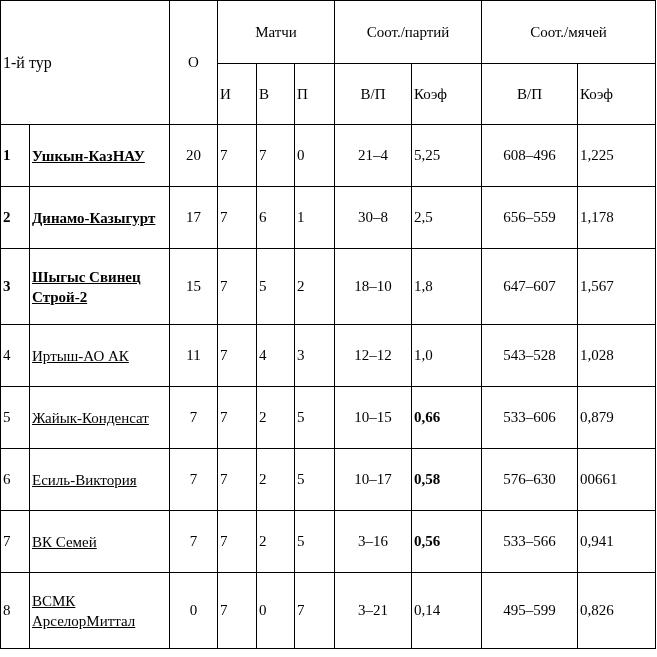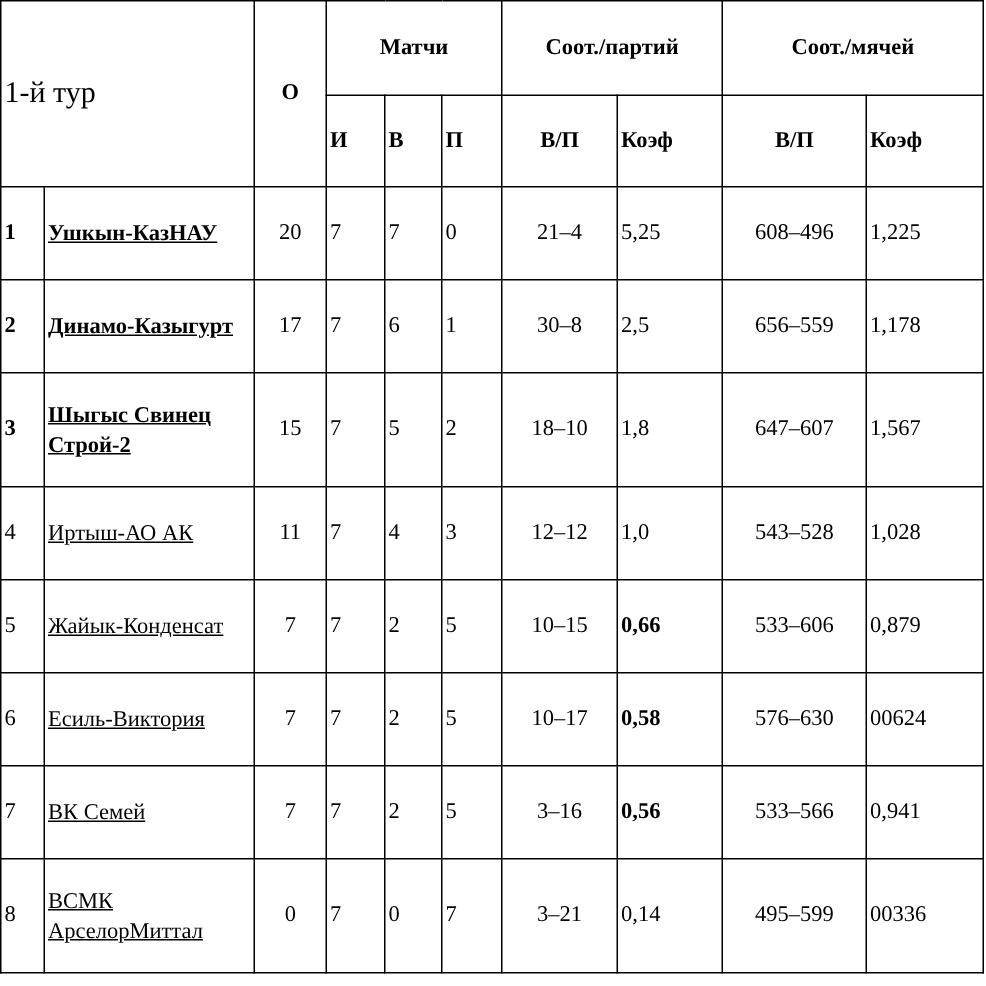--- a/index.html
+++ b/index.html
@@ -1,27 +1,27 @@
 <!DOCTYPE html>
 <html><head>
 <meta charset="utf-8">
 <style>
   html, body { margin: 0; padding: 0; background: #ffffff; }
   body { width: 657px; height: 657px; overflow: hidden; font-family: "Liberation Serif", "DejaVu Serif", serif; color: #000; }
   table { border-collapse: collapse; table-layout: fixed; width: 656px; font-size: 15px; }
   td, th { border: 1.5px solid #000; padding: 0 2px; vertical-align: middle; font-weight: normal; }
-  th { font-weight: bold; }
+  th { font-weight: normal; }
   .hdr1 td, .hdr1 th { height: 62px; }
   .hdr2 td, .hdr2 th { height: 60px; }
   .r td { height: 61px; }
   .r.tall td { height: 75px; }
   .c { text-align: center; }
   .l { text-align: left; }
   .b { font-weight: bold; }
-  .title-cell { text-align: left; font-weight: normal; font-size: 20px; }
+  .title-cell { text-align: left; font-weight: normal; font-size: 16px; }
   .team { line-height: 20px; text-decoration: underline; }
 </style>
 </head>
 <body>
 
 <table>
   <colgroup>
     <col style="width:29px">
       <col style="width:140px">
       <col style="width:48px">
@@ -114,21 +114,21 @@
   <tr class="r">
     <td class="l">6</td>
     <td class="l team">Есиль-Виктория</td>
     <td class="c">7</td>
     <td class="l">7</td>
     <td class="l">2</td>
     <td class="l">5</td>
     <td class="c">10–17</td>
     <td class="l b">0,58</td>
     <td class="c">576–630</td>
-    <td class="l">00624</td>
+    <td class="l">00661</td>
   </tr>
   <tr class="r">
     <td class="l">7</td>
     <td class="l team">ВК Семей</td>
     <td class="c">7</td>
     <td class="l">7</td>
     <td class="l">2</td>
     <td class="l">5</td>
     <td class="c">3–16</td>
     <td class="l b">0,56</td>
@@ -138,16 +138,16 @@
   <tr class="r tall">
     <td class="l">8</td>
     <td class="l team">ВСМК АрселорМиттал</td>
     <td class="c">0</td>
     <td class="l">7</td>
     <td class="l">0</td>
     <td class="l">7</td>
     <td class="c">3–21</td>
     <td class="l">0,14</td>
     <td class="c">495–599</td>
-    <td class="l">00336</td>
+    <td class="l">0,826</td>
   </tr>
 </tbody>
   </table>
 
 </body></html>

